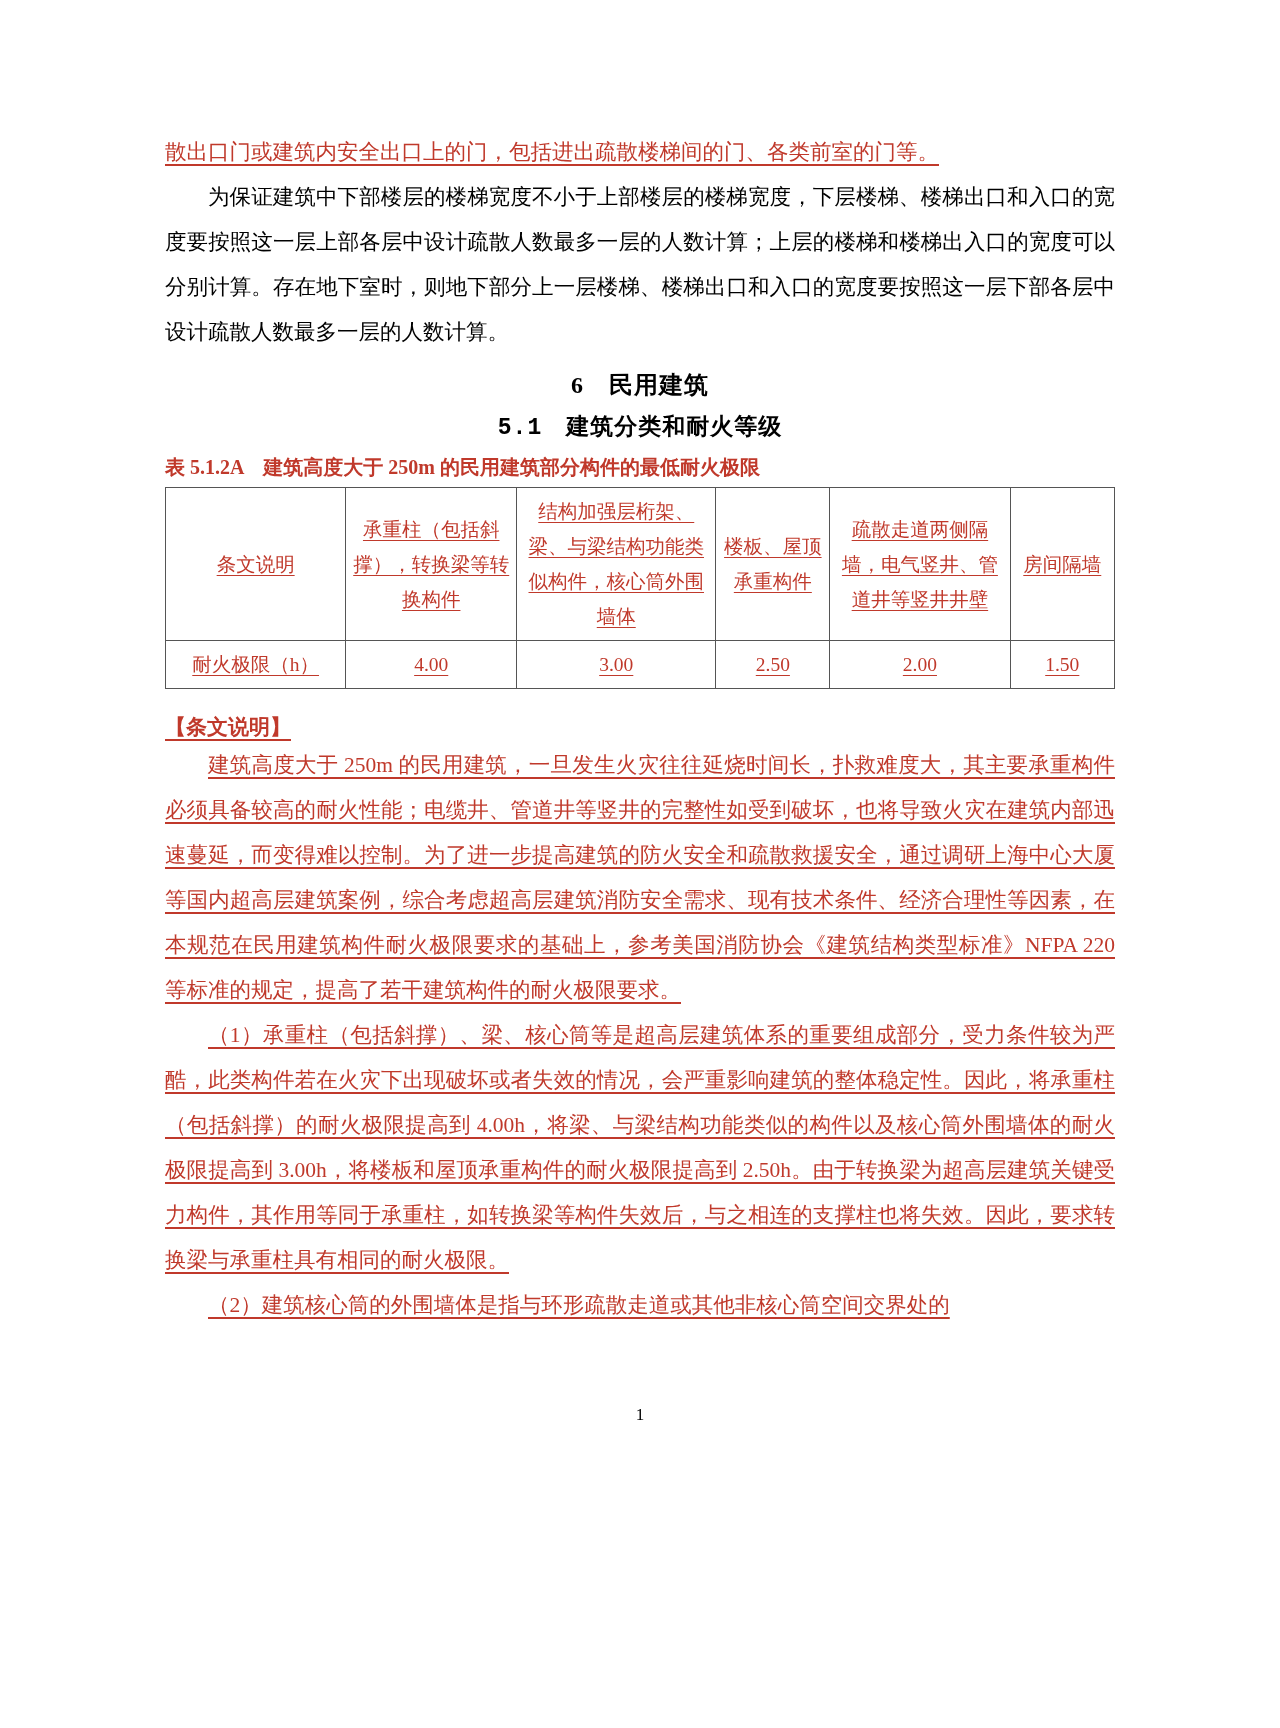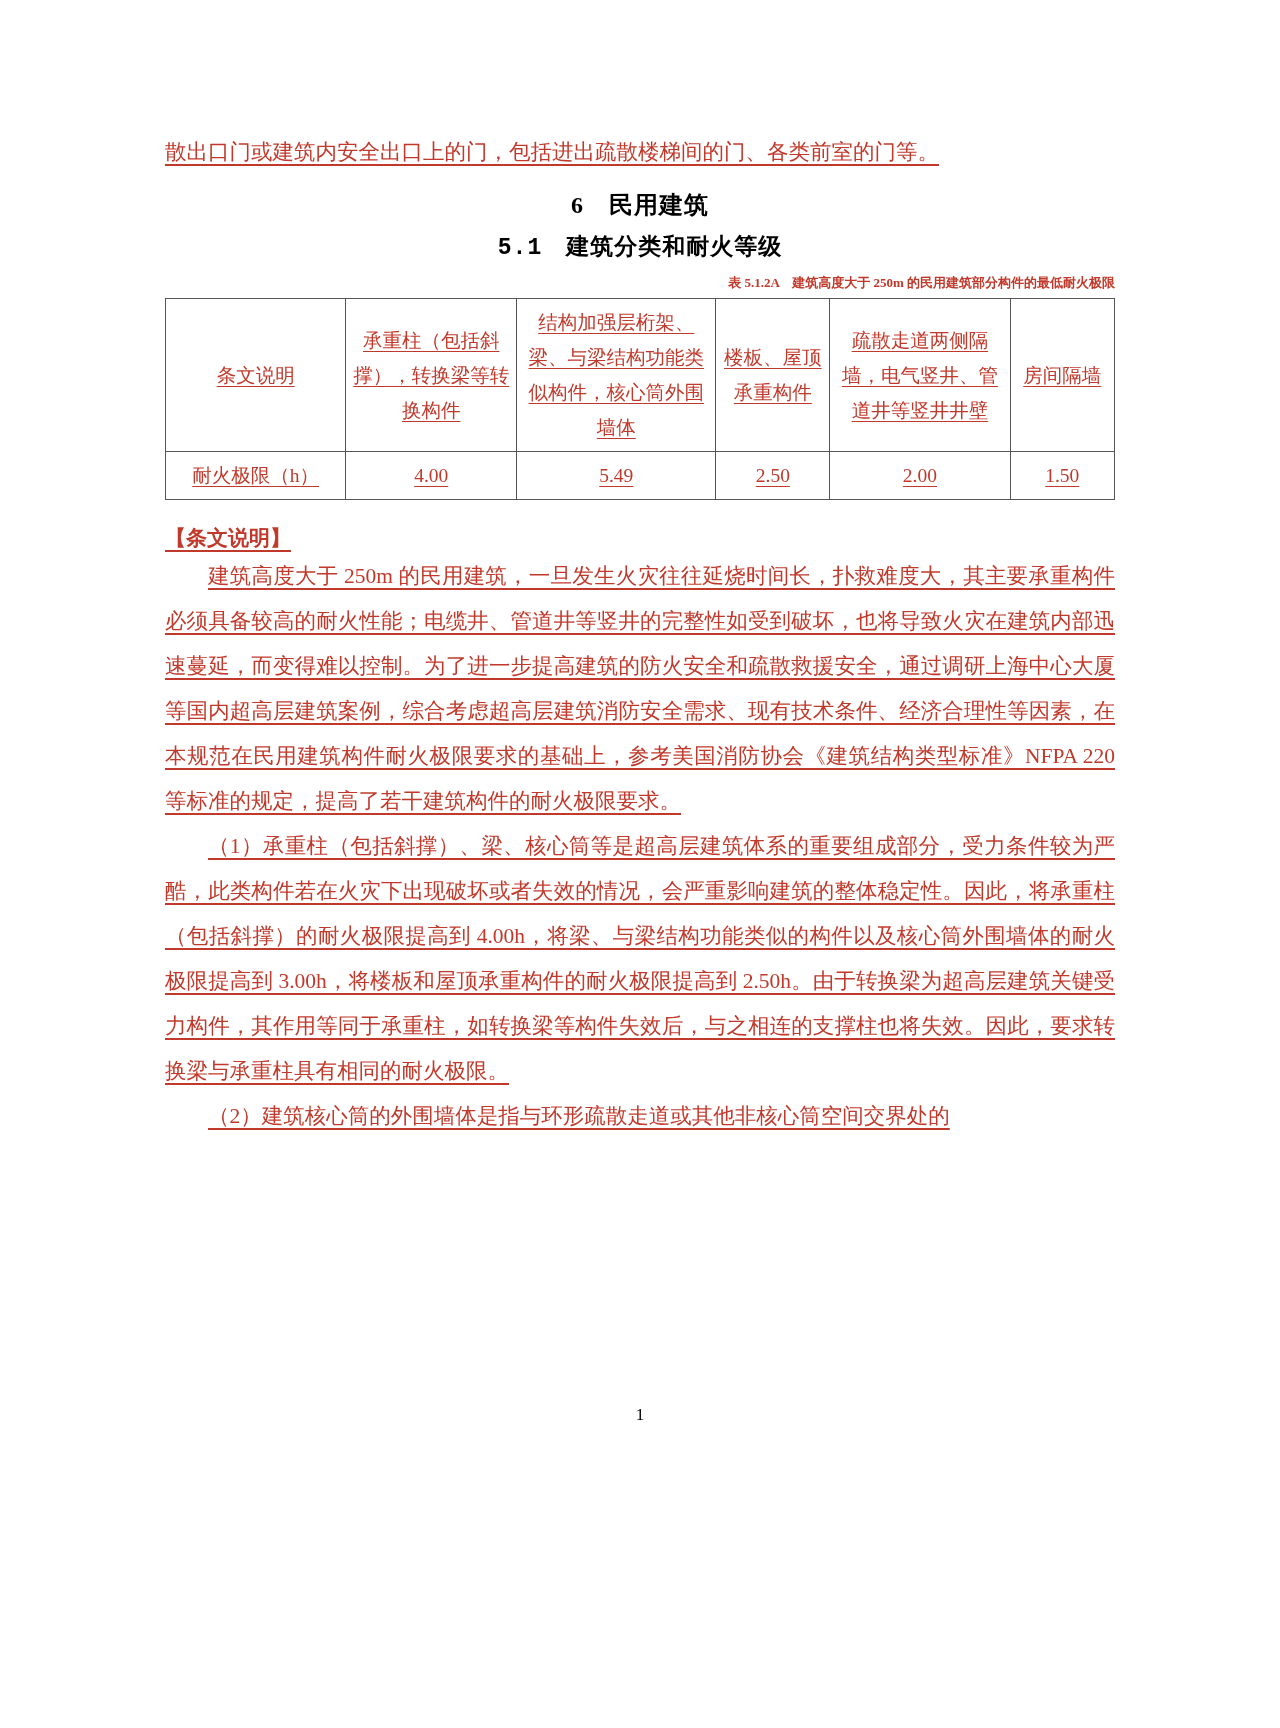--- a/index.html
+++ b/index.html
@@ -54,22 +54,22 @@
   .clause {
     font-size: 21.5px;
     line-height: 45px;
     color: #c0392b;
     text-decoration: underline;
     text-decoration-color: #c0392b;
     text-underline-offset: 5px;
     text-align: justify;
   }
   .table-title {
-    text-align: right;
-    font-size: 13px;
+    text-align: left;
+    font-size: 20px;
     font-weight: bold;
     color: #c0392b;
     margin: 8px 0 6px 0;
   }
   table.spec {
     border-collapse: collapse;
     width: 100%;
     table-layout: fixed;
   }
   table.spec td {
@@ -112,20 +112,21 @@
   .col5 { width: 19%; }
   .col6 { width: 11%; }
 </style>
 </head>
 <body>
 
 <div class="page">
 
   <p class="line-red">散出口门或建筑内安全出口上的门，包括进出疏散楼梯间的门、各类前室的门等。</p>
 
+  <p class="indent">为保证建筑中下部楼层的楼梯宽度不小于上部楼层的楼梯宽度，下层楼梯、楼梯出口和入口的宽度要按照这一层上部各层中设计疏散人数最多一层的人数计算；上层的楼梯和楼梯出入口的宽度可以分别计算。存在地下室时，则地下部分上一层楼梯、楼梯出口和入口的宽度要按照这一层下部各层中设计疏散人数最多一层的人数计算。</p>
 
   <h2 class="chapter">6　民用建筑</h2>
 
   <h3 class="section">5.1　建筑分类和耐火等级</h3>
 
 
   <div class="table-title">表 5.1.2A　建筑高度大于 250m 的民用建筑部分构件的最低耐火极限</div>
 
   <table class="spec">
     <colgroup>
@@ -141,21 +142,21 @@
         <td><span class="u">条文说明</span></td>
         <td><span class="u">承重柱（包括斜撑），转换梁等转换构件</span></td>
         <td><span class="u">结构加强层桁架、梁、与梁结构功能类似构件，核心筒外围墙体</span></td>
         <td><span class="u">楼板、屋顶承重构件</span></td>
         <td><span class="u">疏散走道两侧隔墙，电气竖井、管道井等竖井井壁</span></td>
         <td><span class="u">房间隔墙</span></td>
       </tr>
       <tr>
         <td><span class="u">耐火极限（h）</span></td>
         <td><span class="u">4.00</span></td>
-        <td><span class="u">5.49</span></td>
+        <td><span class="u">3.00</span></td>
         <td><span class="u">2.50</span></td>
         <td><span class="u">2.00</span></td>
         <td><span class="u">1.50</span></td>
       </tr>
     </tbody>
   </table>
 
   <div>
     <span class="note-head">【条文说明】</span>
   </div>

